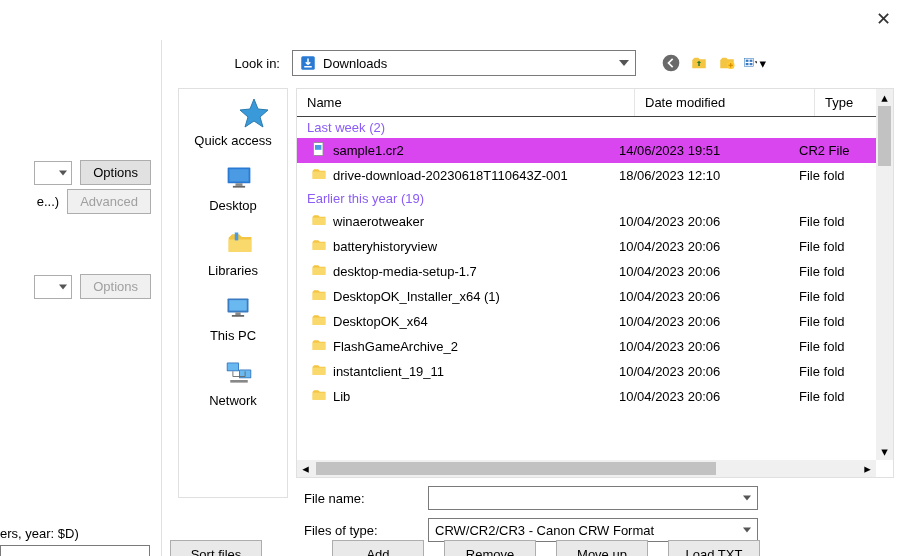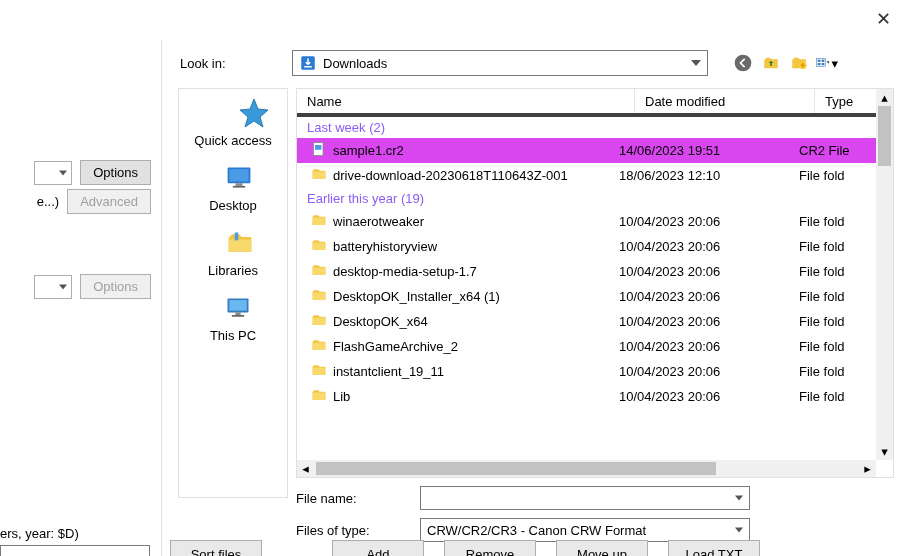--- a/index.html
+++ b/index.html
@@ -12,35 +12,35 @@
 .left-panel { position: absolute; left: 0; top: 0; width: 162px; height: 100%; border-right: 1px solid #e0e0e0; }
 .left-row { display: flex; align-items: center; justify-content: flex-end; gap: 8px; padding-right: 10px; margin-bottom: 4px; }
 .left-dd { width: 38px; height: 24px; border: 1px solid #adadad; background: #fff; position: relative; }
 .left-dd::after { content: ""; position: absolute; right: 4px; top: 50%; transform: translateY(-50%); border-left: 4px solid transparent; border-right: 4px solid transparent; border-top: 5px solid #555; }
 .btn { border: 1px solid #adadad; background: #e1e1e1; padding: 4px 12px; min-width: 70px; text-align: center; cursor: pointer; }
 .btn.disabled { color: #a0a0a0; background: #f0f0f0; cursor: default; }
 .left-text { position: absolute; left: -60px; }
 
 
 .lookin-row { position: absolute; left: 180px; top: 10px; display: flex; align-items: center; gap: 12px; }
-.lookin-label { width: 100px; }
-.lookin-combo { width: 416px; height: 26px; border: 1px solid #7a7a7a; display: flex; align-items: center; padding: 0 6px; position: relative; }
+.lookin-label { width: 100px; text-align: right; }
+.lookin-combo { width: 344px; height: 26px; border: 1px solid #7a7a7a; display: flex; align-items: center; padding: 0 6px; position: relative; }
 .lookin-combo .dd-arrow { position: absolute; right: 6px; top: 50%; transform: translateY(-50%); border-left: 5px solid transparent; border-right: 5px solid transparent; border-top: 6px solid #555; }
 .dl-icon { width: 18px; height: 18px; margin-right: 6px; }
 .tool-icons { display: flex; gap: 6px; margin-left: 12px; }
 .tool-icon { width: 22px; height: 22px; display: flex; align-items: center; justify-content: center; }
 
 
 .places { position: absolute; left: 178px; top: 48px; width: 110px; height: 410px; background: #fff; border: 1px solid #e0e0e0; display: flex; flex-direction: column; align-items: center; padding-top: 8px; gap: 14px; }
 .place { display: flex; flex-direction: column; align-items: flex-end; gap: 4px; cursor: pointer; }
 .place-icon { width: 36px; height: 32px; display: flex; align-items: center; justify-content: center; }
 
 
 .file-area { position: absolute; left: 296px; top: 48px; width: 598px; height: 390px; border: 1px solid #e0e0e0; }
-.file-header { display: flex; background: #fff; border-bottom: 4px solid #404040; height: 28px; align-items: center; }
+.file-header { display: flex; background: #fff; border-bottom: 1px solid #404040; height: 28px; align-items: center; }
 .col { padding: 0 10px; border-right: 1px solid #e5e5e5; height: 100%; display: flex; align-items: center; }
 .col-name { width: 338px; }
 .col-date { width: 180px; }
 .col-type { width: 60px; border-right: none; }
 .vscroll { position: absolute; right: 0; top: 0; width: 17px; height: calc(100% - 17px); background: #f0f0f0; }
 .vscroll-up { height: 17px; display:flex; align-items:center; justify-content:center; }
 .vscroll-down { position: absolute; bottom: 0; height: 17px; width:100%; display:flex; align-items:center; justify-content:center;}
 .vscroll-thumb { position: absolute; top: 17px; left: 2px; width: 13px; height: 60px; background: #c2c2c2; }
 .hscroll { position: absolute; left: 0; bottom: 0; width: calc(100% - 17px); height: 17px; background: #f0f0f0; display: flex; align-items: center; }
 .hscroll-left, .hscroll-right { width: 17px; height: 17px; display:flex; align-items:center; justify-content:center; }
@@ -49,21 +49,21 @@
 .file-body { position: absolute; top: 28px; left: 0; right: 17px; bottom: 17px; overflow: hidden; }
 .group-header { color: #8b5cf6; padding: 3px 10px; }
 .file-row { display: flex; height: 25px; align-items: center; }
 .file-row.selected { background: #d946ef; }
 .fname { width: 322px; padding-left: 14px; display: flex; align-items: center; gap: 6px; }
 .fdate { width: 180px; }
 .ftype { width: 60px; }
 .icon-sm { width: 16px; height: 16px; flex-shrink: 0; }
 
 
-.bottom-fields { position: absolute; left: 296px; top: 446px; }
+.bottom-fields { position: absolute; left: 304px; top: 446px; }
 .field-row { display: flex; align-items: center; margin-bottom: 8px; }
 .field-label { width: 124px; }
 .field-combo { width: 330px; height: 24px; border: 1px solid #7a7a7a; display: flex; align-items: center; padding: 0 6px; position: relative; background: #fff; }
 .field-combo .dd-arrow { position: absolute; right: 6px; top: 50%; transform: translateY(-50%); border-left: 4px solid transparent; border-right: 4px solid transparent; border-top: 5px solid #555; }
 .bottom-input { position: absolute; left: 0; top: 505px; width: 150px; height: 22px; border: 1px solid #7a7a7a; }
 .bottom-buttons { position: absolute; left: 170px; top: 500px; display: flex; gap: 20px; }
 .bottom-buttons .btn { min-width: 92px; padding: 6px 10px; background: #e9e9e9; }
 .bottom-sort { min-width: 88px; }
 </style>
 </head>
@@ -169,20 +169,33 @@
       <div class="place-icon">
           <svg viewBox="0 0 32 32" width="32" height="28">
             <rect x="4" y="5" width="24" height="16" rx="1" fill="#3a7ac0"></rect>
             <rect x="6" y="7" width="20" height="12" fill="#6ab8f0"></rect>
             <rect x="13" y="21" width="6" height="3" fill="#888"></rect>
             <rect x="9" y="24" width="14" height="2" fill="#666"></rect>
           </svg>
         </div>
       <span>This PC</span>
     </div>
+    <div class="place">
+      <div class="place-icon">
+          <svg viewBox="0 0 32 32" width="32" height="28">
+            <rect x="2" y="4" width="14" height="10" rx="1" fill="#3a7ac0"></rect>
+            <rect x="16" y="12" width="14" height="10" rx="1" fill="#3a7ac0"></rect>
+            <rect x="3" y="5" width="12" height="8" fill="#6ab8f0"></rect>
+            <rect x="17" y="13" width="12" height="8" fill="#6ab8f0"></rect>
+            <path d="M9 14v6h14v-6" stroke="#666" fill="none"></path>
+            <rect x="6" y="24" width="20" height="3" fill="#888"></rect>
+          </svg>
+        </div>
+      <span>Network</span>
+    </div>
   </div>
 
   <div class="file-area">
     <div class="file-header">
       <div class="col col-name">Name</div>
       <div class="col col-date">Date modified</div>
       <div class="col col-type">Type</div>
     </div>
     <div class="file-body" id="file-body">
         <div class="group-header">Last week (2)</div>

